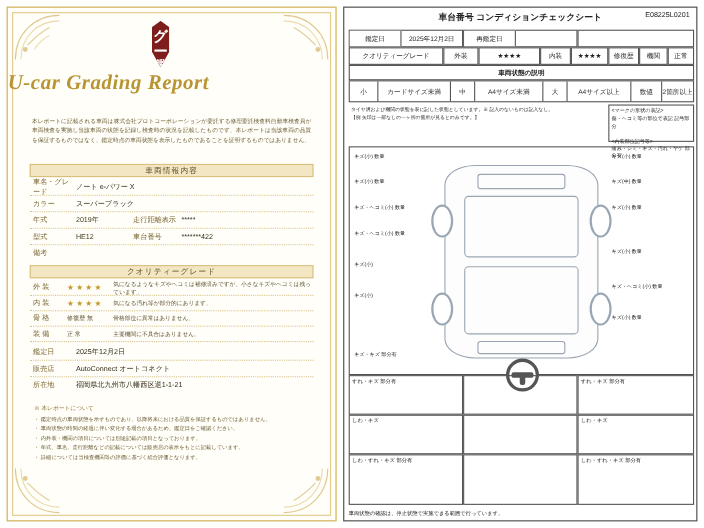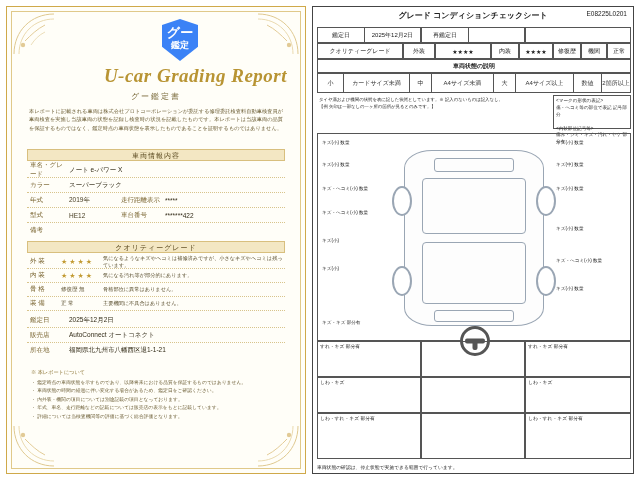--- a/index.html
+++ b/index.html
@@ -30,31 +30,30 @@
   .c-tl { left:4px; top:4px; }
   .c-tr { right:4px; top:4px; transform:scaleX(-1); }
   .c-bl { left:4px; bottom:4px; transform:scaleY(-1); }
   .c-br { right:4px; bottom:4px; transform:scale(-1,-1); }
 
   .crest {
     position:absolute; left:50%; top:12px; transform:translateX(-50%);
     width:36px; height:42px; text-align:center;
   }
   .crest .shield {
-    width:36px; height:42px;
-    background:#3b82f6;
+    width:16px; height:42px;
+    background:#7f1d1d;
     clip-path:polygon(50% 0%, 100% 14%, 100% 66%, 50% 100%, 0% 66%, 0% 14%);
     color:#fff; font-size:9px; line-height:1.15; padding-top:7px;
     font-weight:bold;
-    margin-left:24px;
   }
   .crest .shield .g { font-size:13px; display:block; line-height:1.05; }
 
   .report-title {
-    position:absolute; left:0; right:18px; top:58px; text-align:right;
+    position:absolute; left:0; right:18px; top:58px; text-align:left;
     font-family:"Liberation Serif", serif;
     font-style:italic; font-weight:bold;
     font-size:19px; color:#b89433; letter-spacing:.5px;
   }
   .report-sub {
     position:absolute; left:0; right:0; top:84px; text-align:center;
     font-size:8px; color:#7a6a3a; letter-spacing:2px;
   }
   .legal {
     position:absolute; left:22px; right:22px; top:100px;
@@ -175,21 +174,20 @@
     </svg>
 
     <div class="crest">
       <div class="shield">
         <span class="g">グー</span>
         <span>鑑定</span>
       </div>
     </div>
 
     <div class="report-title">U-car Grading Report</div>
-    <div class="report-sub">グー鑑定書</div>
     <div class="legal">本レポートに記載される車両は株式会社プロトコーポレーションが委託する修理委託検査料自動車検査員が車両検査を実施し当該車両の状態を記録し検査時の状況を記載したものです。本レポートは当該車両の品質を保証するものではなく、鑑定時点の車両状態を表示したものであることを証明するものではありません。</div>
 
     <div class="sect-head" style="left:20px; right:20px; top:142px;">車両情報内容</div>
 
     <div class="tbl" style="left:20px; right:20px; top:156px;">
       <div class="row">
         <span class="lab">車名・グレード</span>
         <span class="val">ノート e-パワー X</span>
       </div>
       <div class="row">
@@ -259,21 +257,21 @@
       <div>・ 鑑定時点の車両状態を示すものであり、以降将来における品質を保証するものではありません。</div>
       <div>・ 車両状態の時間の経過に伴い変化する場合があるため、鑑定日をご確認ください。</div>
       <div>・ 内外装・機関の項目については別途記載の項目となっております。</div>
       <div>・ 年式、車名、走行距離などの記載については販売店の表示をもとに記載しています。</div>
       <div>・ 詳細については当検査機関等の評価に基づく総合評価となります。</div>
     </div>
 
   </div>
 
   <div class="right">
-    <div class="r-title">グレード コンディションチェックシート</div>
+    <div class="r-title">車台番号 コンディションチェックシート</div>
     <div class="r-code">E08225L0201</div>
 
     <div class="cell" style="left:4px; top:20px; width:104px; height:16px;">
       <span class="k">鑑定日</span>
       <span class="v">2025年12月2日</span>
     </div>
     <div class="cell" style="left:108px; top:20px; width:104px; height:16px;">
       <span class="k">再鑑定日</span>
       <span class="v"></span>
     </div>

